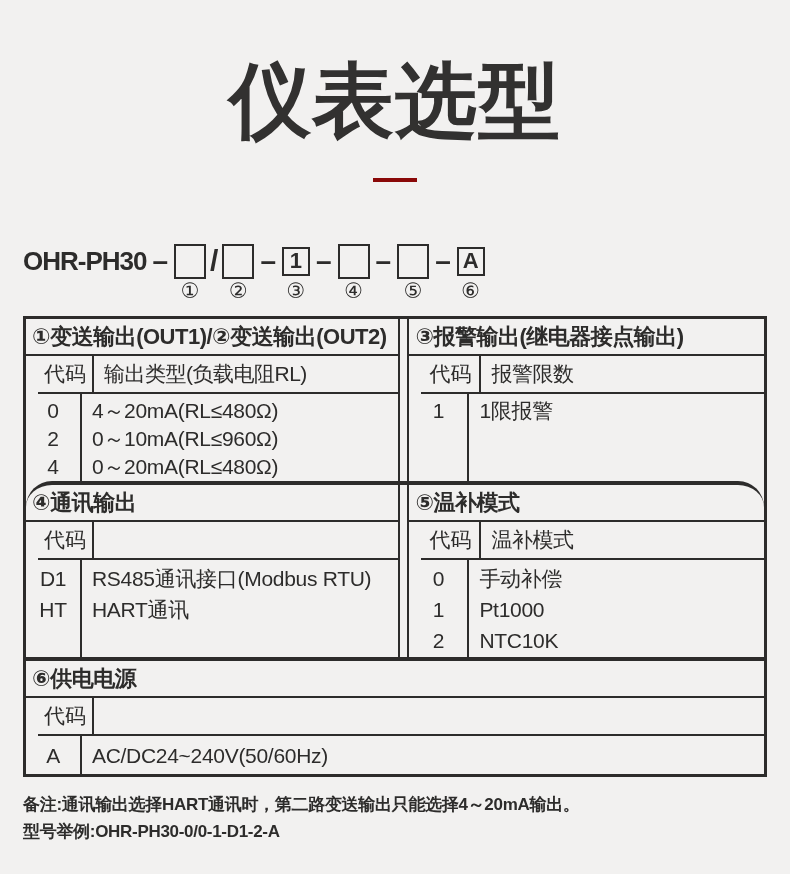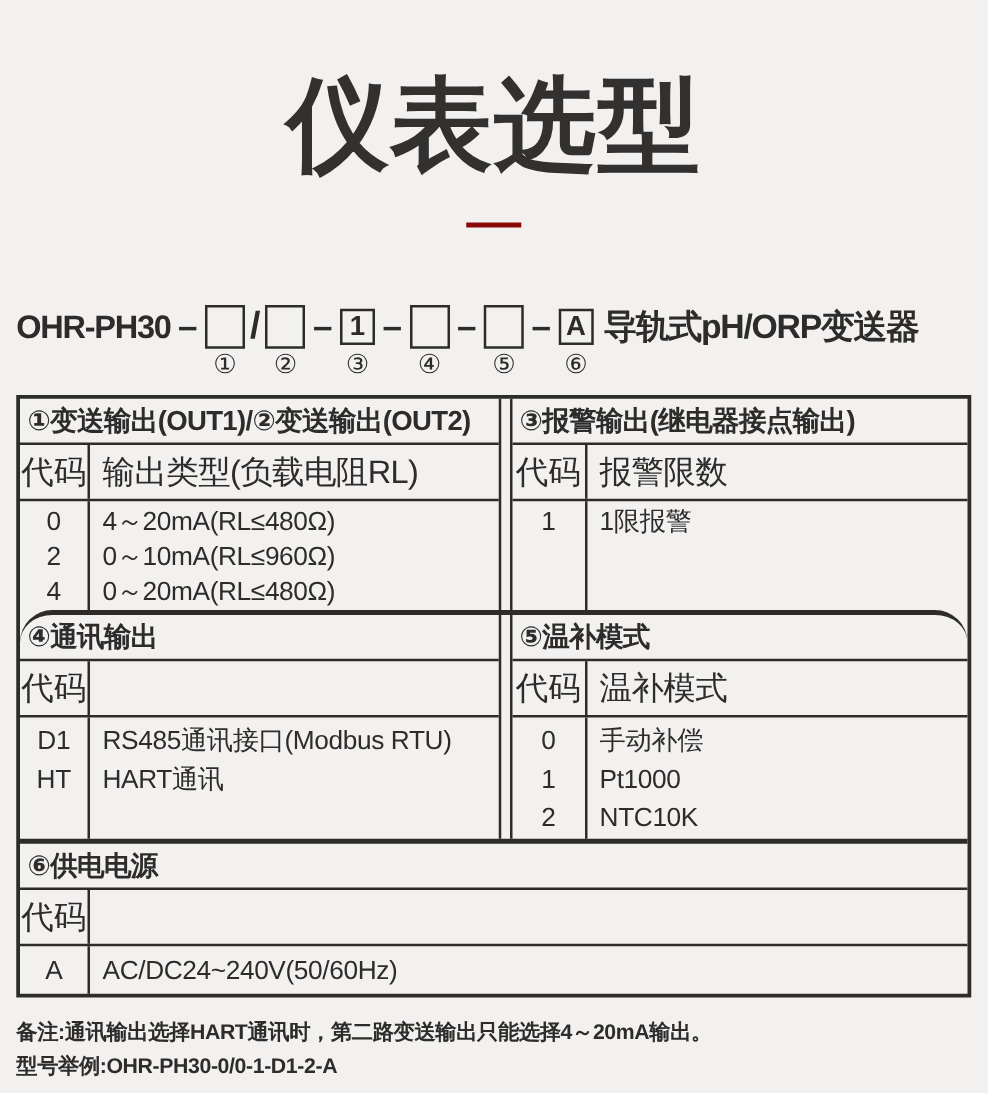--- a/index.html
+++ b/index.html
@@ -3,21 +3,21 @@
 <meta charset="utf-8">
 <style>
   html,body{margin:0;padding:0;}
   body{
     width:790px;height:874px;
     background:#f2f1f0;
     color:#2d2c2b;
     font-family:"Liberation Sans","DejaVu Sans",sans-serif;
     overflow:hidden;
   }
-  .page{padding:0 13px;box-sizing:border-box;width:790px;}
+  .page{padding:0 23px;box-sizing:border-box;width:790px;}
 
   
   .page-title{
     margin:58px 0 0;
     text-align:center;
     font-size:82px;
     line-height:1.05;
     font-weight:900;
     letter-spacing:1px;
     color:#323130;
@@ -81,21 +81,22 @@
     line-height:30px;
     padding:3px 6px 2px;
     border-bottom:2.5px solid #2d2c2b;
     letter-spacing:-0.5px;
     white-space:nowrap;
   }
   .sub{
     display:grid;
     grid-template-columns:56px 1fr;
     border-bottom:2px solid #2d2c2b;
-    font-size:26px;
+    font-size:21px;
+    margin-left:12px;
   }
   .rightsec .sub{grid-template-columns:60px 1fr;}
   .sub .codehead{
     text-align:center;
     border-right:2px solid #2d2c2b;
     padding:4px 0;
     white-space:nowrap;
   }
   .sub .deschead{padding:4px 10px;white-space:nowrap;letter-spacing:-0.5px;}
   .sbody{
@@ -159,21 +160,20 @@
     <span class="mdash">–</span>
     <span class="slot">
       <span class="box"></span>
       <span class="circ">⑤</span>
     </span>
     <span class="mdash">–</span>
     <span class="slot filled">
       <span class="box">A</span>
       <span class="circ">⑥</span>
     </span>
-    <span class="mtext suffix">导轨式pH/ORP变送器</span>
   </div>
 
   <div class="ptable">
 
     <div class="block two block1">
       <section class="sec leftsec">
         <div class="sec-title">①变送输出(OUT1)/②变送输出(OUT2)</div>
         <div class="sub">
           <div class="codehead">代码</div>
           <div class="deschead">输出类型(负载电阻RL)</div>

